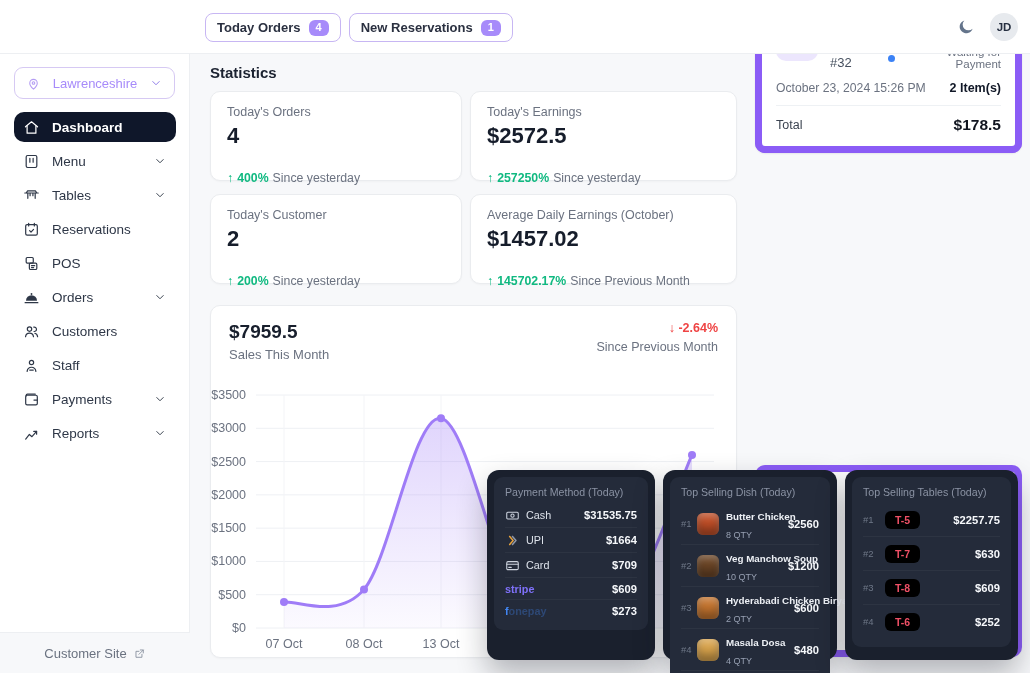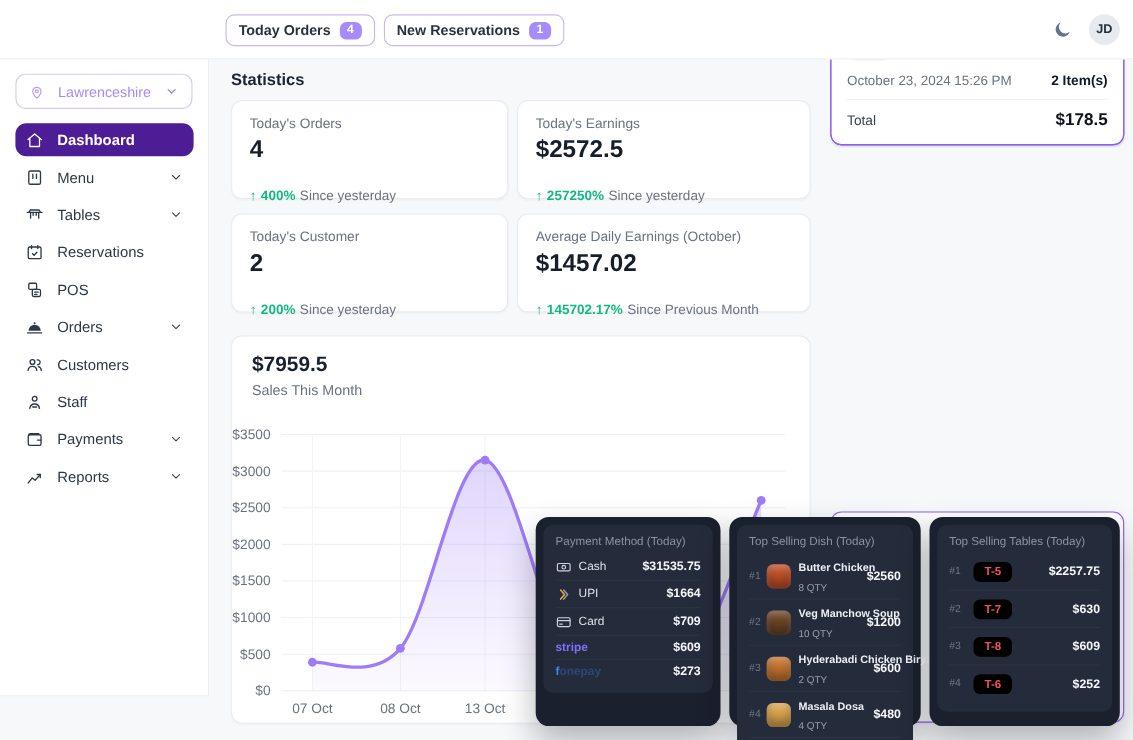--- a/index.html
+++ b/index.html
@@ -23,21 +23,21 @@
   .sidebar { position:absolute; left:0; top:54px; width:190px; height:579px; background:#fff;
              border-right:1px solid #edeff2; border-bottom:1px solid #edeff2; z-index:5; }
   .location-select { height:32px; margin:13px 14px 0; border:1px solid #d6c9f3; border-radius:9px;
                      display:flex; align-items:center; padding:0 11px; color:#a78bfa; font-size:13px; font-weight:500; cursor:pointer; }
   .loc-pin { width:15px; height:15px; color:#b49df3; }
   .loc-label { flex:1; text-align:center; }
   .loc-chev { width:14px; height:14px; color:#8f7ce8; }
   nav.side-nav { position:absolute; left:0; top:58px; width:190px; padding:0 14px; display:flex; flex-direction:column; gap:4px; }
   .nav-item { height:30px; display:flex; align-items:center; gap:12px; padding:0 9px; border-radius:10px;
               font-size:13.5px; color:#2e3747; font-weight:500; cursor:pointer; }
-  .nav-item.true { background:#4c1d95; color:#fff; font-weight:700; }
+  .nav-item.true { background:#0f172a; color:#fff; font-weight:700; }
   .nav-icon { width:17px; height:17px; flex:none; }
   .nav-chevron { width:14px; height:14px; margin-left:auto; color:#39424f; }
   .side-footer { position:absolute; left:0; top:633px; width:190px; height:40px; display:flex; align-items:center;
                  justify-content:center; gap:6px; color:#6a7280; font-size:13px; cursor:pointer; }
   .ext-icon { width:13px; height:13px; color:#8a93a0; }
   svg { width:100%; height:100%; display:block; }
 
   
   .section-heading { position:absolute; font-size:15px; font-weight:700; color:#1b2230; }
   .h-stats { left:210px; top:64px; }
@@ -55,21 +55,21 @@
   .chart-card { position:absolute; left:210px; top:305px; width:527px; height:353px; background:#fff;
                 border:1px solid #eaecef; border-radius:10px; box-shadow:0 1px 2px rgba(16,24,40,.03); }
   .chart-head { display:flex; justify-content:space-between; padding:15px 18px 0; }
   .chart-title { font-size:19px; font-weight:700; color:#181f2d; }
   .chart-sub { font-size:13px; color:#6b7280; margin-top:4px; }
   .chart-delta { font-size:12.5px; font-weight:600; color:#ef4444; text-align:right; }
   .chart-delta-note { font-size:12.5px; color:#6b7280; margin-top:5px; font-weight:400; }
   #sales-chart { position:absolute; left:0; top:84px; width:505px; height:266px; overflow:visible; }
 
   
-  .order-card { position:absolute; left:755px; width:267px; background:#fff; border:1px solid #8b5cf6;
+  .order-card { position:absolute; left:755px; width:267px; background:#fff; border:7px solid #8b5cf6;
                 border-radius:10px; box-shadow:0 1px 2px rgba(16,24,40,.04); padding:12px 14px; cursor:pointer; }
   .order-card.ghost { top:465px; height:192px; }
   .oc-top { display:flex; }
   .table-badge { width:42px; height:42px; border-radius:10px; background:#ece6fd; color:#8a66f2; font-weight:700;
                  font-size:14px; display:flex; align-items:center; justify-content:center; flex:none; }
   .oc-names { margin-left:12px; padding-top:2px; }
   .oc-customer { font-size:13.5px; font-weight:700; color:#1e2633; }
   .oc-orderno { font-size:13px; color:#46505f; margin-top:4px; }
   .oc-status { margin-left:auto; text-align:right; }
   .status-chip { display:inline-block; font-size:10.8px; font-weight:700; padding:3px 8px; border-radius:7px; }
@@ -289,20 +289,29 @@
           <span class="nav-label">Reports</span>
           <span class="nav-chevron">
             <svg viewBox="0 0 24 24" fill="none" stroke="currentColor" stroke-width="1.7" stroke-linecap="round" stroke-linejoin="round">
               <path d="M6.5 9.5 12 15l5.5-5.5"></path>
             </svg>
           </span>
         </div>
 
       </nav>
   </aside>
+  <div class="side-footer">
+    <span>Customer Site</span>
+    <span class="ext-icon">
+        <svg viewBox="0 0 24 24" fill="none" stroke="currentColor" stroke-width="1.7" stroke-linecap="round" stroke-linejoin="round">
+          <path d="M13.5 5.5H19v5.5M19 5.5 11 13.5"></path>
+          <path d="M16.5 13.5V19h-11V8h5.5"></path>
+        </svg>
+      </span>
+  </div>
 
   <div class="section-heading h-stats">Statistics</div>
   <div class="stats-grid">
 
       <div class="stat-card">
         <div class="stat-label">Today's Orders</div>
         <div class="stat-value">4</div>
         <div class="delta-row">
           <span class="delta-up">↑</span><span class="delta-up">400%</span><span>Since yesterday</span>
         </div>
@@ -331,20 +340,27 @@
           <span class="delta-up">↑</span><span class="delta-up">145702.17%</span><span>Since Previous Month</span>
         </div>
       </div>
     </div>
 
   <div class="chart-card">
     <div class="chart-head">
       <div>
         <div class="chart-title">$7959.5</div>
         <div class="chart-sub">Sales This Month</div>
+      </div>
+      <div>
+        <div class="chart-delta">
+          <span>↓</span>
+          <span>-2.64%</span>
+        </div>
+        <div class="chart-delta-note">Since Previous Month</div>
       </div>
     </div>
     <svg id="sales-chart" viewBox="-45 0 505 266">
         <defs>
           <linearGradient id="ag" x1="0" y1="0" x2="0" y2="1">
             <stop offset="0" stop-color="#9f7cf7" stop-opacity="0.32"></stop>
             <stop offset="1" stop-color="#9f7cf7" stop-opacity="0.02"></stop>
           </linearGradient>
         </defs>
         <line x1="0" x2="458" y1="238" y2="238" stroke="#eef0f4" stroke-width="1"></line>

